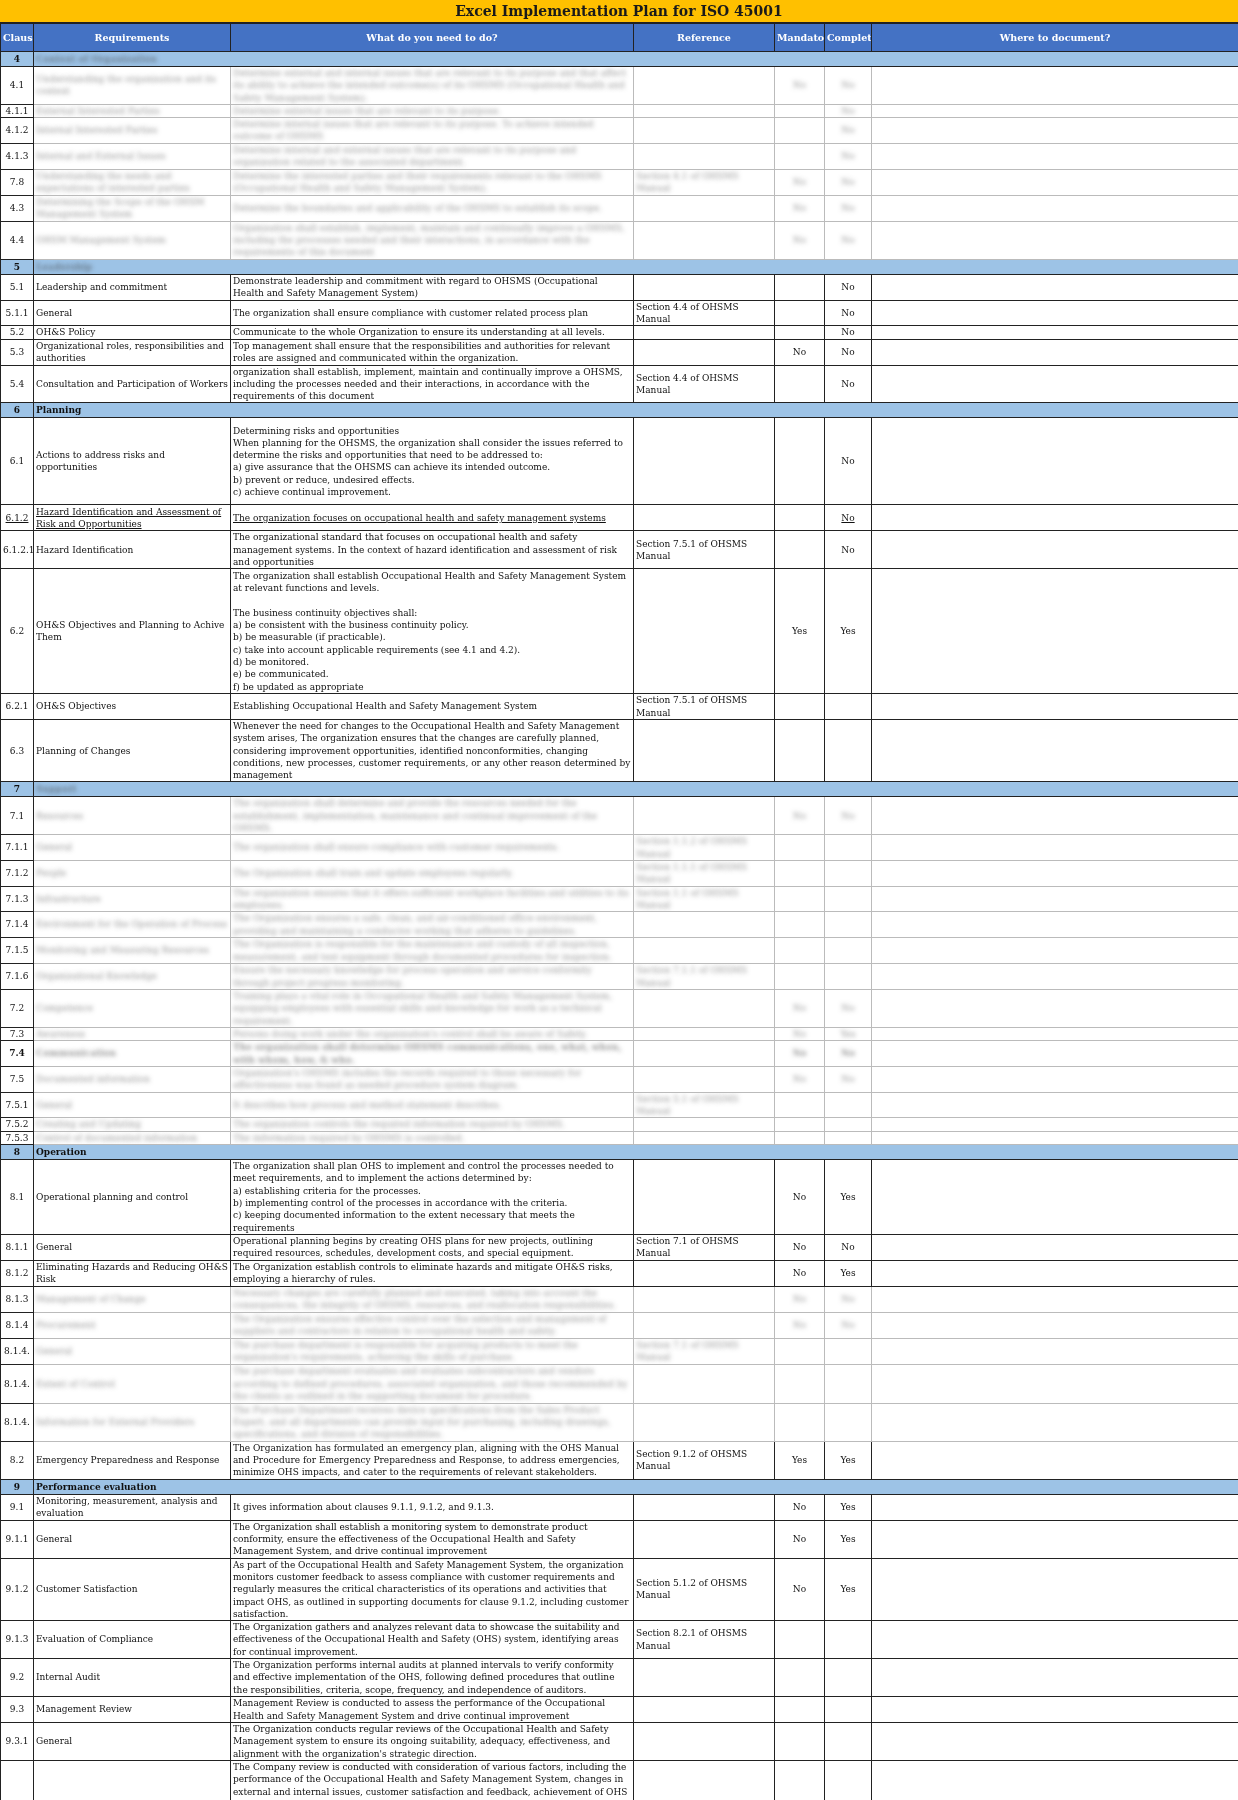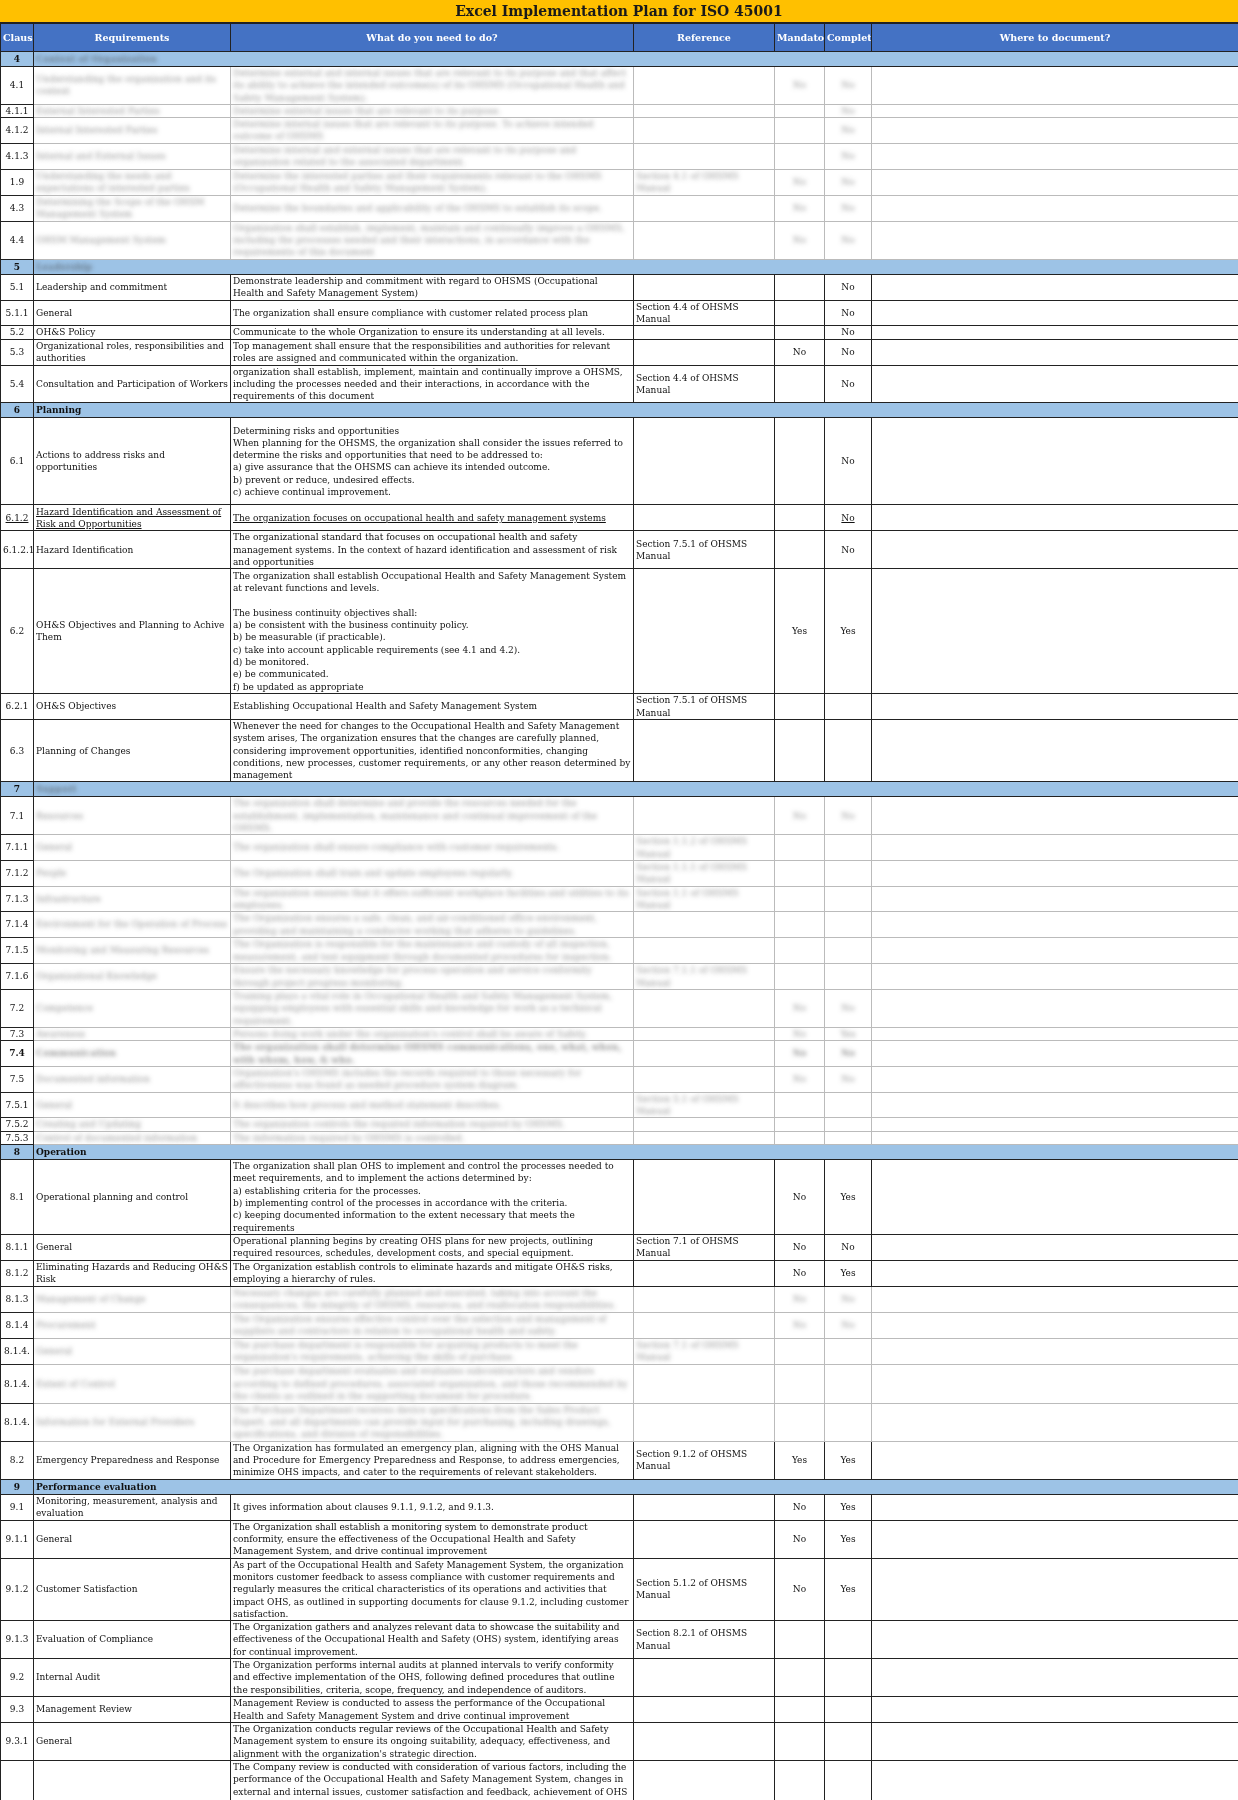--- a/index.html
+++ b/index.html
@@ -87,21 +87,21 @@
         <tr class="blurred" style="height: 26px;">
           <td class="clause"><span>4.1.3</span></td>
           <td><span class="blur-text">Internal and External Issues</span></td>
           <td class="pre"><span class="blur-text">Determine internal and external issues that are relevant to its purpose and organization related to the associated department.</span></td>
           <td><span class="blur-text"></span></td>
           <td class="center"><span class="blur-text"></span></td>
           <td class="center"><span class="blur-text">No</span></td>
           <td><span class="blur-text"></span></td>
         </tr>
         <tr class="blurred" style="height: 26px;">
-          <td class="clause"><span>1.9</span></td>
+          <td class="clause"><span>7.8</span></td>
           <td><span class="blur-text">Understanding the needs and expectations of interested parties</span></td>
           <td class="pre"><span class="blur-text">Determine the interested parties and their requirements relevant to the OHSMS (Occupational Health and Safety Management System).</span></td>
           <td><span class="blur-text">Section 4.1 of OHSMS Manual</span></td>
           <td class="center"><span class="blur-text">No</span></td>
           <td class="center"><span class="blur-text">No</span></td>
           <td><span class="blur-text"></span></td>
         </tr>
         <tr class="blurred" style="height: 26px;">
           <td class="clause"><span>4.3</span></td>
           <td><span class="blur-text">Determining the Scope of the OHSM Management System</span></td>

